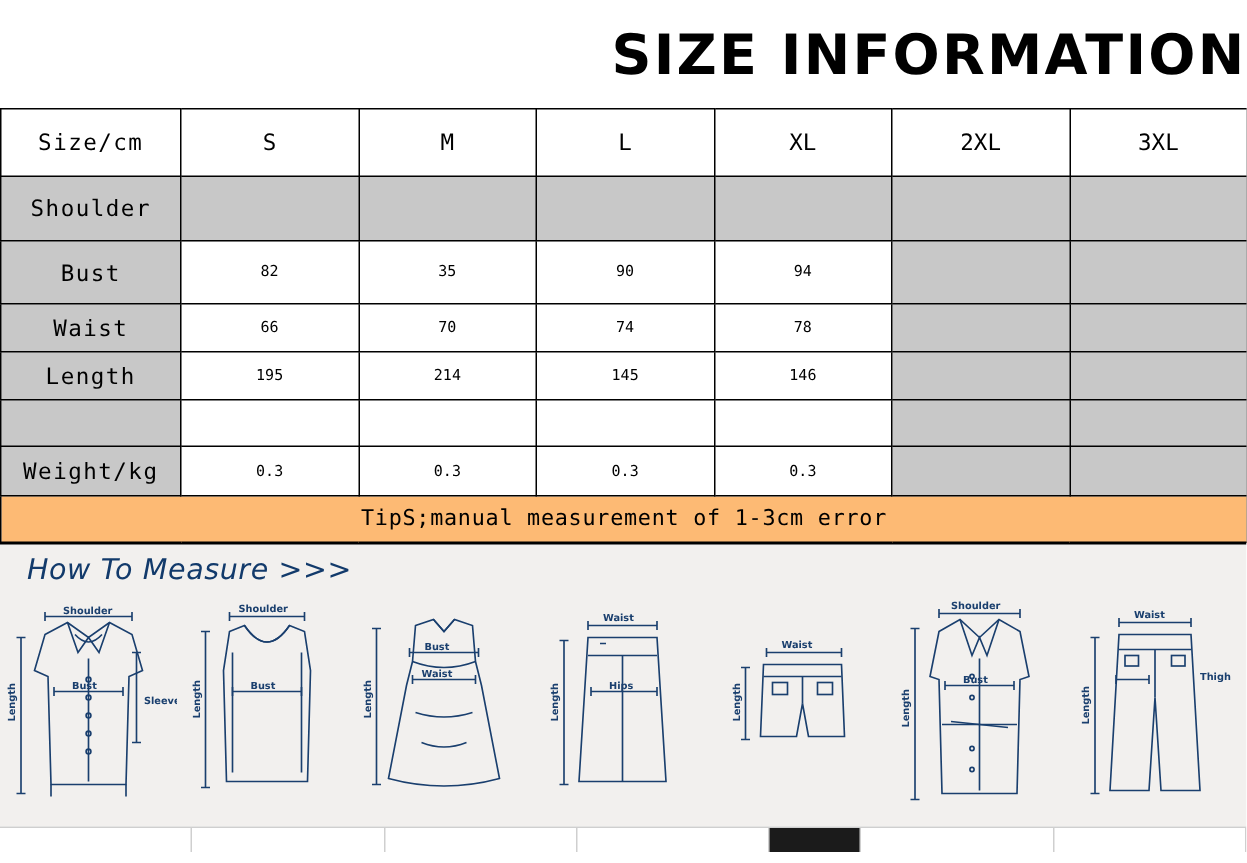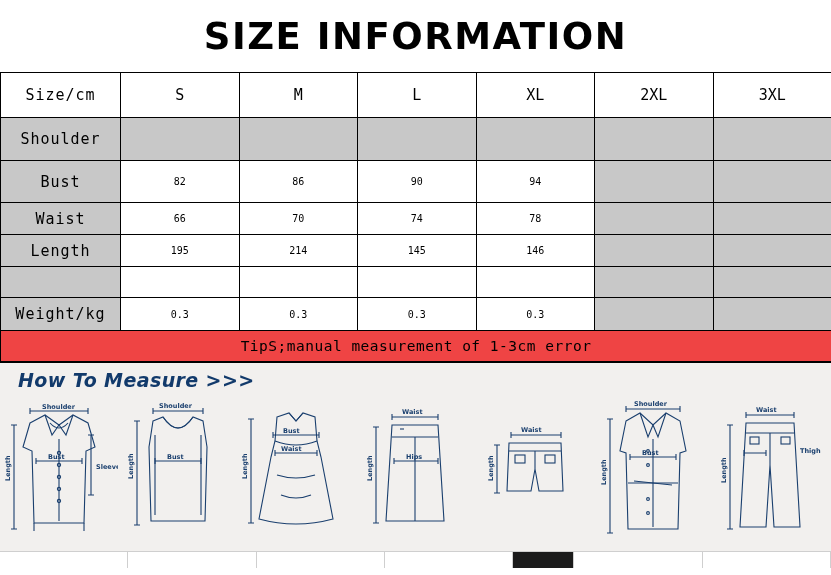--- a/index.html
+++ b/index.html
@@ -18,21 +18,21 @@
     width: 831px;
     height: 575px;
     position: relative;
     background: #ffffff;
   }
   
   .title-bar {
     height: 72px;
     display: flex;
     align-items: center;
-    justify-content: center;
+    justify-content: flex-end;
     background: #ffffff;
   }
   .title-text {
     font-family: "DejaVu Sans", sans-serif;
     font-weight: bold;
     font-size: 37px;
     letter-spacing: 1.5px;
     color: #000000;
   }
   
@@ -78,37 +78,37 @@
     font-family: "DejaVu Sans Mono", monospace;
     font-size: 14px;
   }
   .tips-row td {
     height: 30px;
     font-family: "DejaVu Sans Mono", monospace;
     font-size: 14.5px;
     letter-spacing: 0.5px;
     text-align: center;
     border: 1px solid #000000;
-    background: #ef4444;
+    background: #fdba74;
   }
   
   .howto {
     position: relative;
     width: 831px;
     height: 205px;
     background: #f2f0ee;
     border-top: 1px solid #000000;
     overflow: hidden;
   }
   .howto-title {
     position: absolute;
     left: 18px;
     top: 6px;
     font-family: "DejaVu Sans", sans-serif;
-    font-weight: bold;
+    font-weight: normal;
     font-style: italic;
     font-size: 19px;
     color: #123a6b;
     letter-spacing: 0.4px;
   }
   .fig-strip {
     position: absolute;
     left: 0;
     top: 32px;
     width: 831px;
@@ -174,21 +174,21 @@
         <td class="val grey"></td>
         <td class="val grey"></td>
         <td class="val grey"></td>
         <td class="val grey"></td>
         <td class="val grey"></td>
       </tr>
 
       <tr class="r-bust">
         <td class="lab greyhead">Bust</td>
         <td class="val">82</td>
-        <td class="val">86</td>
+        <td class="val">35</td>
         <td class="val">90</td>
         <td class="val">94</td>
         <td class="val grey"></td>
         <td class="val grey"></td>
       </tr>
 
       <tr class="r-waist">
         <td class="lab greyhead">Waist</td>
         <td class="val">66</td>
         <td class="val">70</td>

